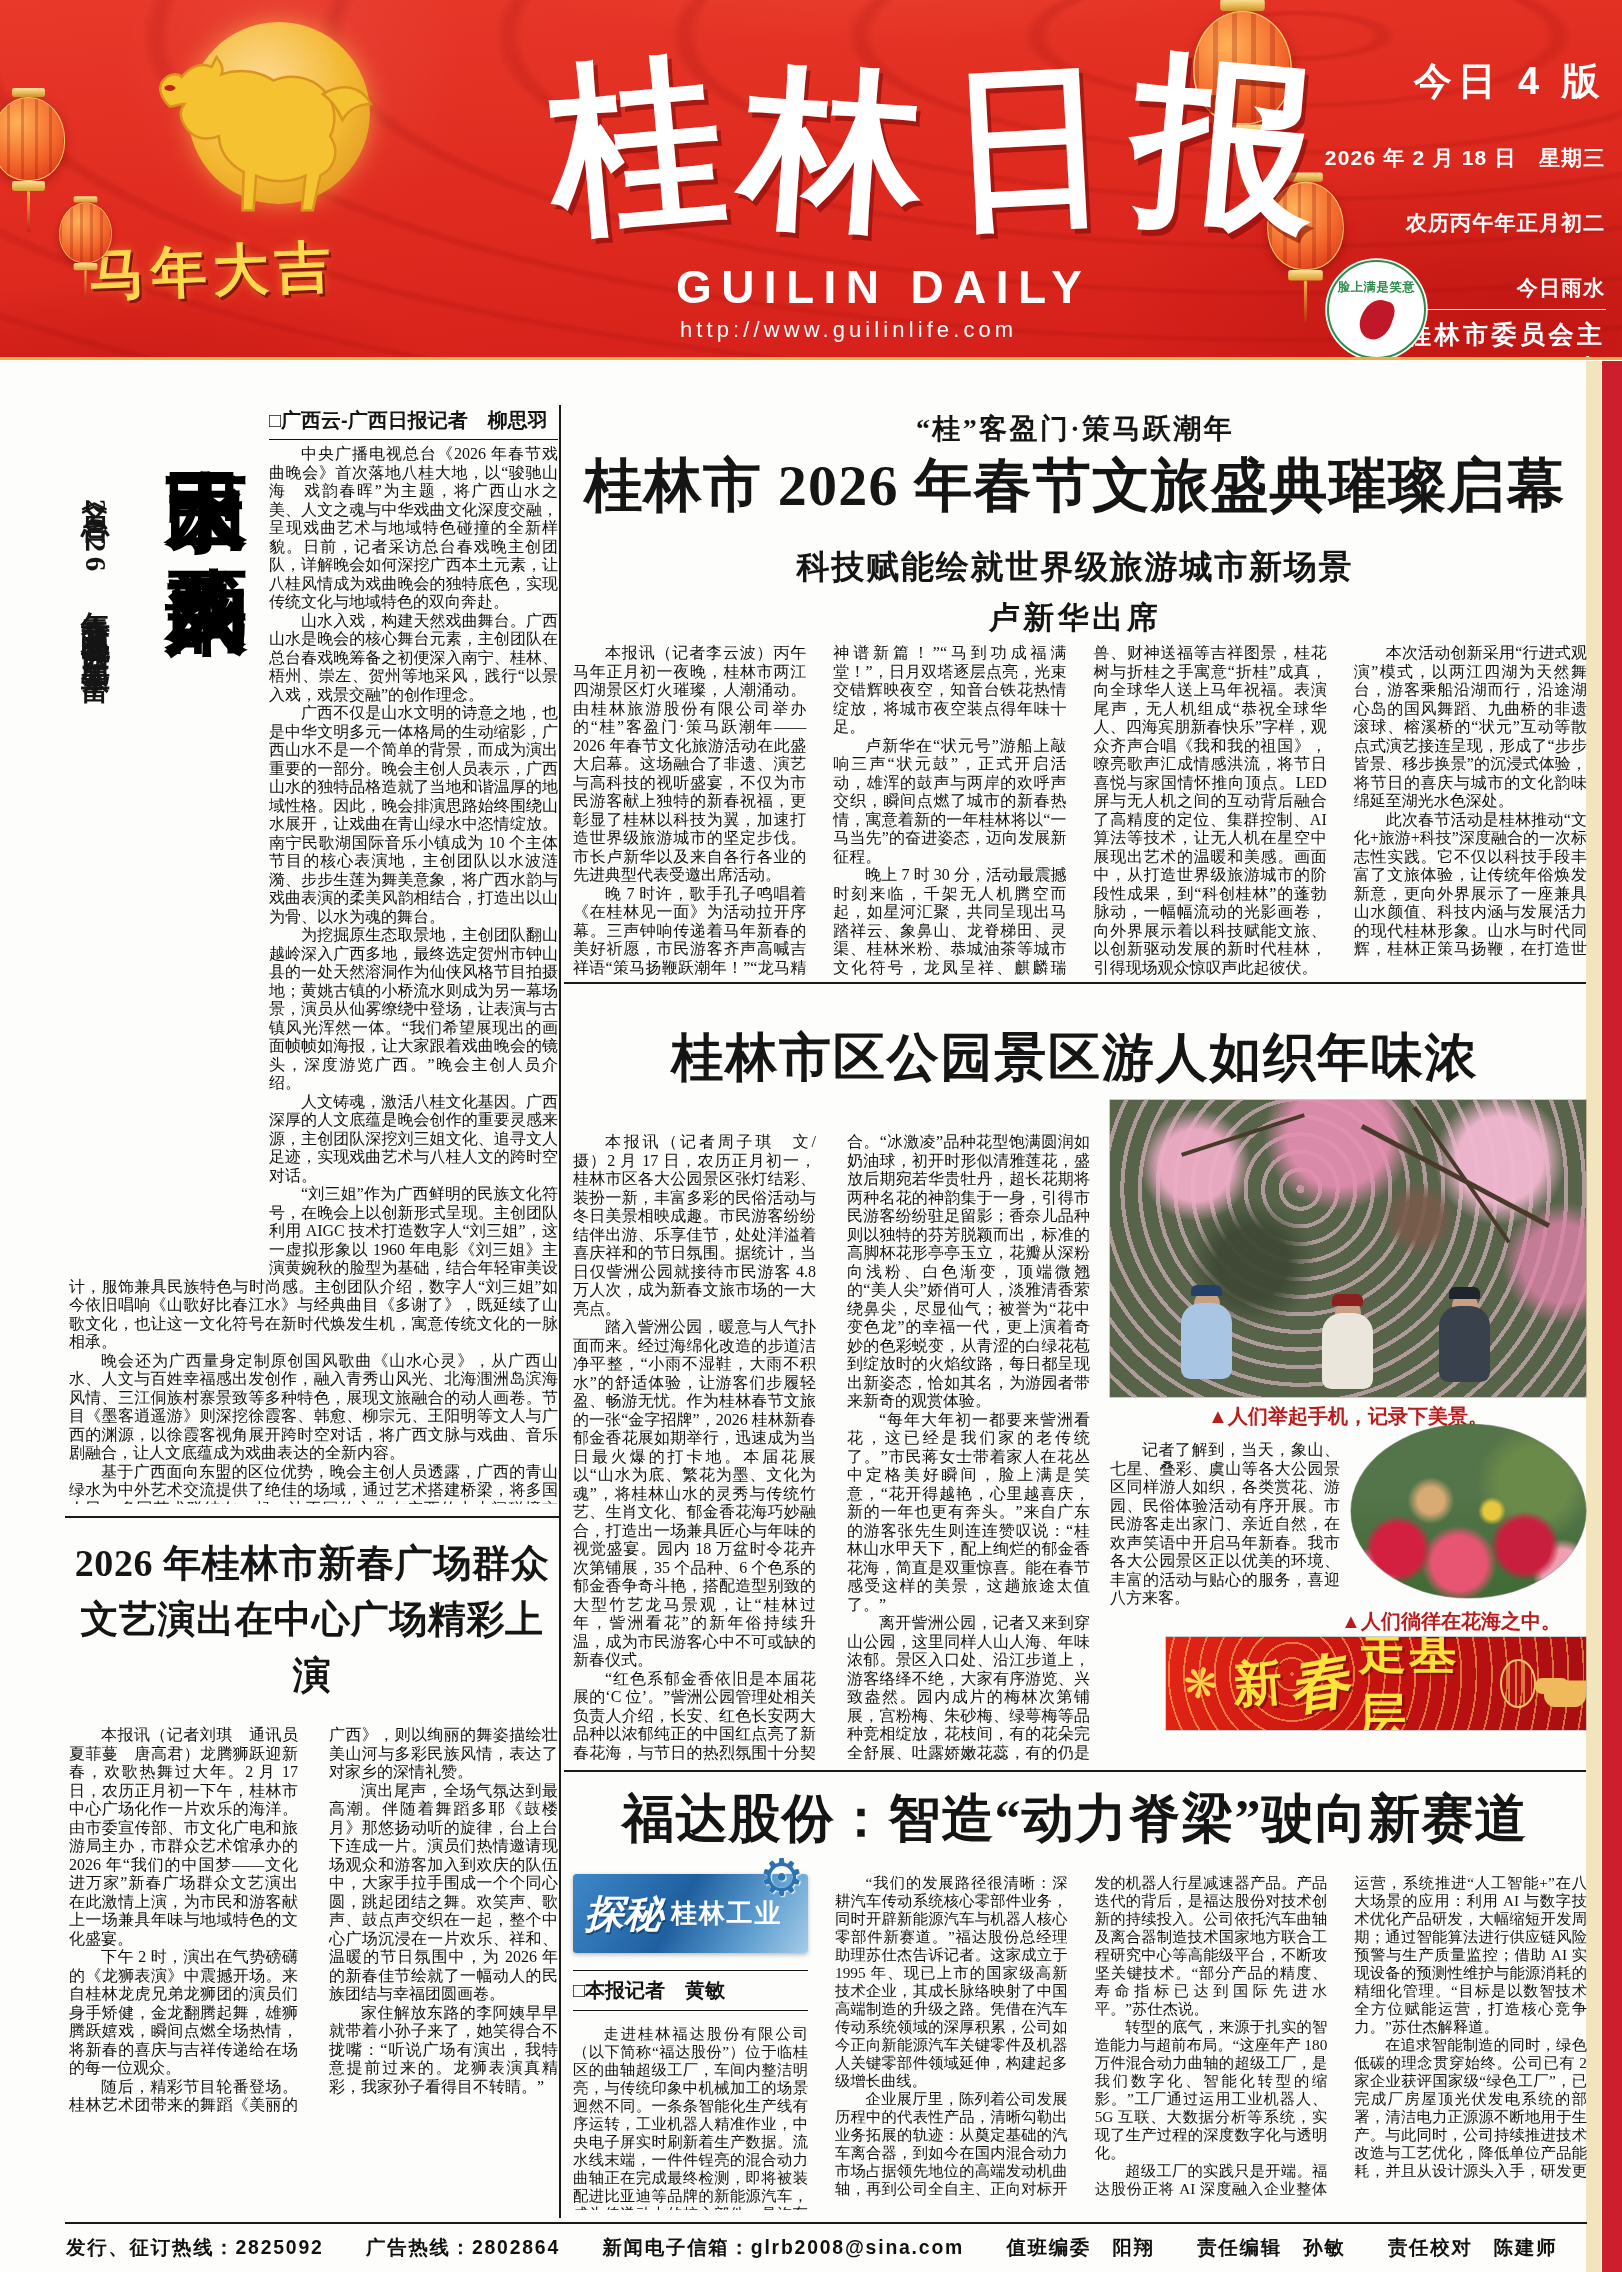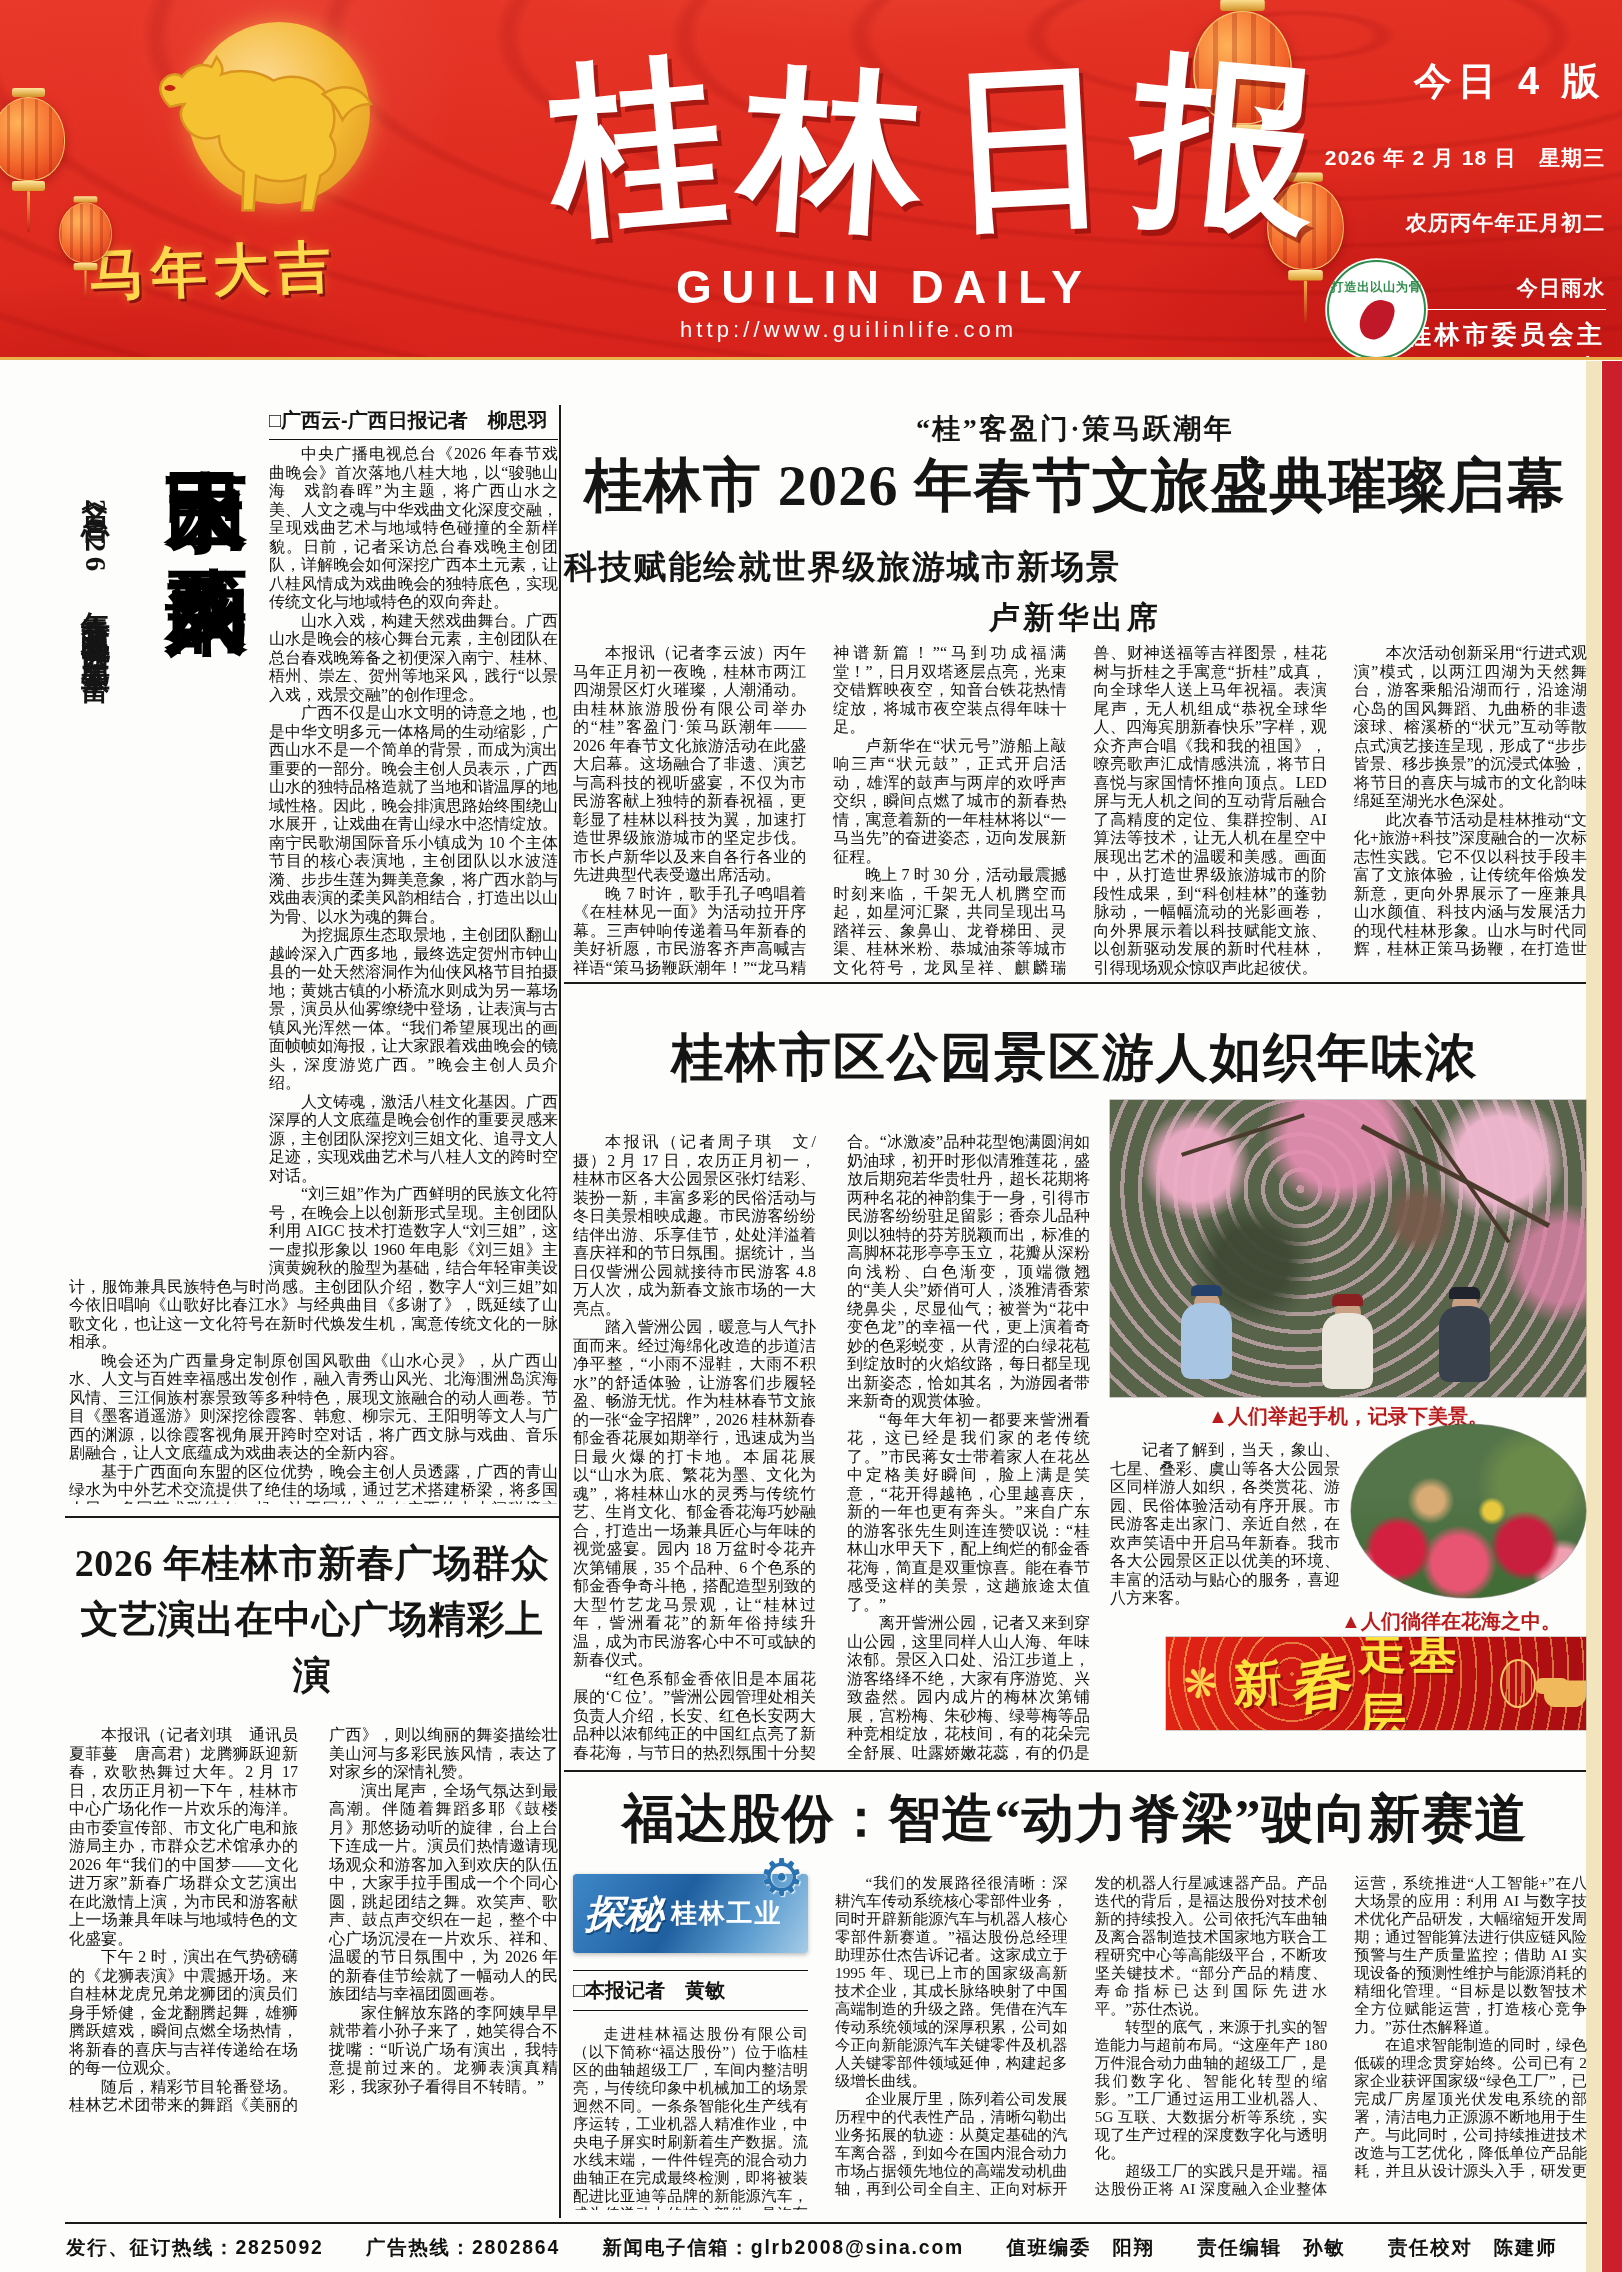--- a/index.html
+++ b/index.html
@@ -88,21 +88,21 @@
   .a2-headline{position:absolute;left:65px;top:1535px;width:494px;text-align:center;
     font-weight:900;font-size:38px;line-height:56px;letter-spacing:0.6px;}
   .a2-body{position:absolute;left:69px;top:1726px;width:489px;height:528px;overflow:hidden;
     column-count:2;column-gap:31px;}
 
   
   .m-kicker{position:absolute;left:564px;top:410px;width:1022px;text-align:center;
     font-size:28px;font-weight:600;letter-spacing:2.4px;}
   .m-headline{position:absolute;left:552px;top:447px;width:1046px;text-align:center;
     font-size:58px;font-weight:900;letter-spacing:1.2px;}
-  .m-sub{position:absolute;left:564px;top:545px;width:1022px;
+  .m-sub{position:absolute;left:564px;top:545px;width:1022px;text-align:center;
     font-size:33px;font-weight:900;letter-spacing:1.8px;}
   .m-att{position:absolute;left:564px;top:597px;width:1022px;text-align:center;
     font-size:31px;font-weight:900;letter-spacing:3.5px;}
   .m-body{position:absolute;left:573px;top:644px;width:1014px;height:333px;overflow:hidden;
     column-count:4;column-gap:27px;}
 
   
   .p-headline{position:absolute;left:564px;top:1023px;width:1022px;text-align:center;
     font-size:52px;font-weight:900;letter-spacing:1.8px;}
   .p-body{position:absolute;left:573px;top:1133px;width:517px;height:633px;overflow:hidden;
@@ -237,21 +237,21 @@
       <div class="mi-line">今日雨水</div>
       <hr class="mi-hr">
       <div class="mi-org">中共桂林市委员会主办</div>
       <div class="mi-pub">桂林日报社出版</div>
       <div class="mi-issue">第 9913 期(总第 17446 期)</div>
       <div class="mi-cn">国内统一连续出版物号:CN45-0004</div>
 
     </div>
 
     <div class="badge-circle">
-      <div class="bt">打造出以山为骨</div>
+      <div class="bt">脸上满是笑意</div>
       <div class="badge-blob"></div>
     </div>
   </div>
 
   <div class="stripe-cream"></div>
   <div class="stripe-red"></div>
   <div class="vrule"></div>
 
   <div class="a1-byline">□广西云-广西日报记者　柳思羽</div>
   <div class="a1-sub">总台《2026 年春节戏曲晚会》广西元素丰富</div>

